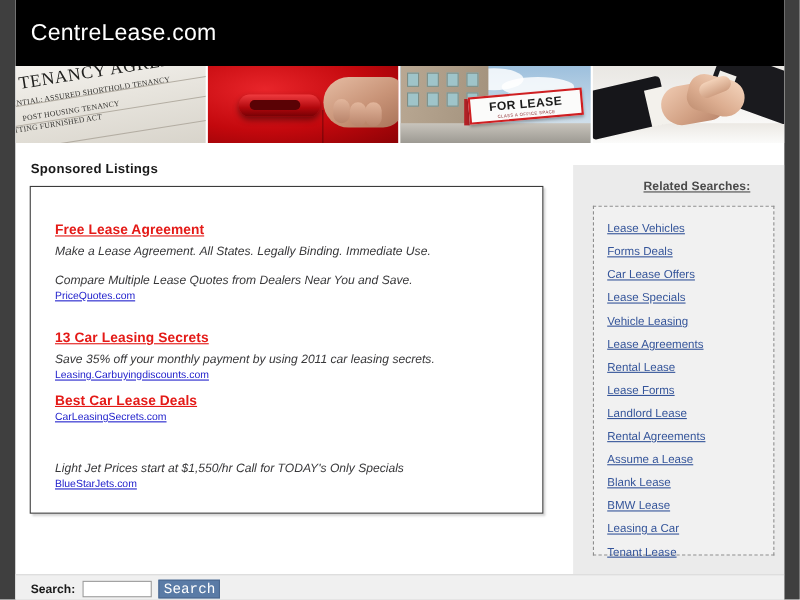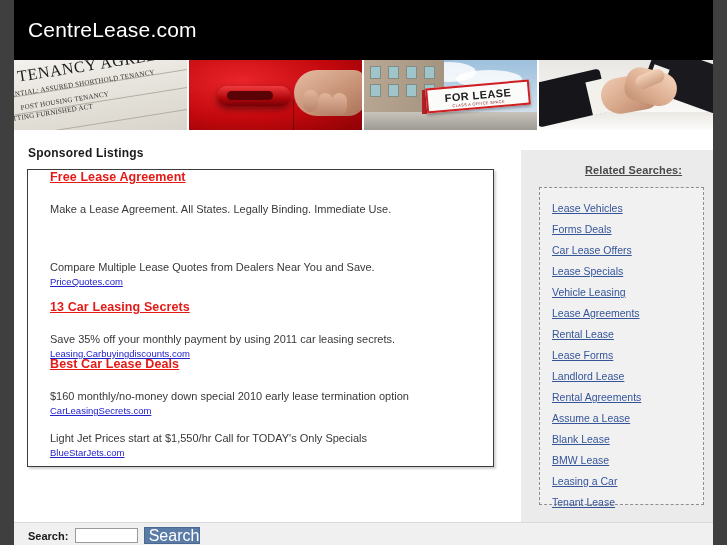--- a/index.html
+++ b/index.html
@@ -349,21 +349,22 @@
     text-decoration: underline;
     letter-spacing: 0.1px;
     line-height: 15px;
     cursor: pointer;
   }
   .listing-desc {
     display: block;
     color: #38383a;
     font-size: 11px;
     line-height: 14px;
-    margin-top: 17px;
+    margin-top: 5px;
+    font-style: italic;
   }
   .listing-url {
     display: block;
     color: #2222cc;
     font-size: 9.5px;
     text-decoration: underline;
     line-height: 13px;
     margin-top: 1px;
     cursor: pointer;
   }
@@ -443,26 +444,26 @@
     padding: 0 2px;
     box-sizing: border-box;
   }
   .search-button {
     margin-left: 6px;
     width: 56px;
     height: 17px;
     background: #5a7ba6;
     color: #ffffff;
     border: 1px solid #4a6890;
-    font-size: 16px;
-    font-family: Liberation Sans, sans-serif;
+    font-size: 13px;
+    font-family: Liberation Mono, monospace;
     cursor: pointer;
     line-height: 15px;
     padding: 0;
-    text-align: right;
+    text-align: center;
   }
 </style>
 </head>
 <body>
 
 <div class="page">
 
   <div class="header">
     <div class="site-title">CentreLease.com</div>
   </div>
@@ -522,36 +523,35 @@
       <div class="thumb"></div>
     </div>
 
   </div>
 
   <div class="body-area">
 
     <div class="content-title">Sponsored Listings</div>
 
     <div class="listings-box">
-      <div class="listing" style="top:0">
+      <div class="listing" style="top:32px">
         <span class="listing-title">Free Lease Agreement</span>
         <span class="listing-desc">Make a Lease Agreement. All States. Legally Binding. Immediate Use.</span>
       </div>
       <div class="listing" style="top:73px">
         <span class="listing-desc">Compare Multiple Lease Quotes from Dealers Near You and Save.</span>
         <span class="listing-url">PriceQuotes.com</span>
       </div>
       <div class="listing" style="top:130px">
         <span class="listing-title">13 Car Leasing Secrets</span>
         <span class="listing-desc">Save 35% off your monthly payment by using 2011 car leasing secrets.</span>
         <span class="listing-url">Leasing.Carbuyingdiscounts.com</span>
       </div>
       <div class="listing" style="top:187px">
         <span class="listing-title">Best Car Lease Deals</span>
-        <span class="listing-desc">$160 monthly/no-money down special 2010 early lease termination option</span>
         <span class="listing-url">CarLeasingSecrets.com</span>
       </div>
       <div class="listing" style="top:244px">
         <span class="listing-desc">Light Jet Prices start at $1,550/hr Call for TODAY's Only Specials</span>
         <span class="listing-url">BlueStarJets.com</span>
       </div>
     </div>
 
     <div class="sidebar">
       <div class="sidebar-heading">Related Searches:</div>

